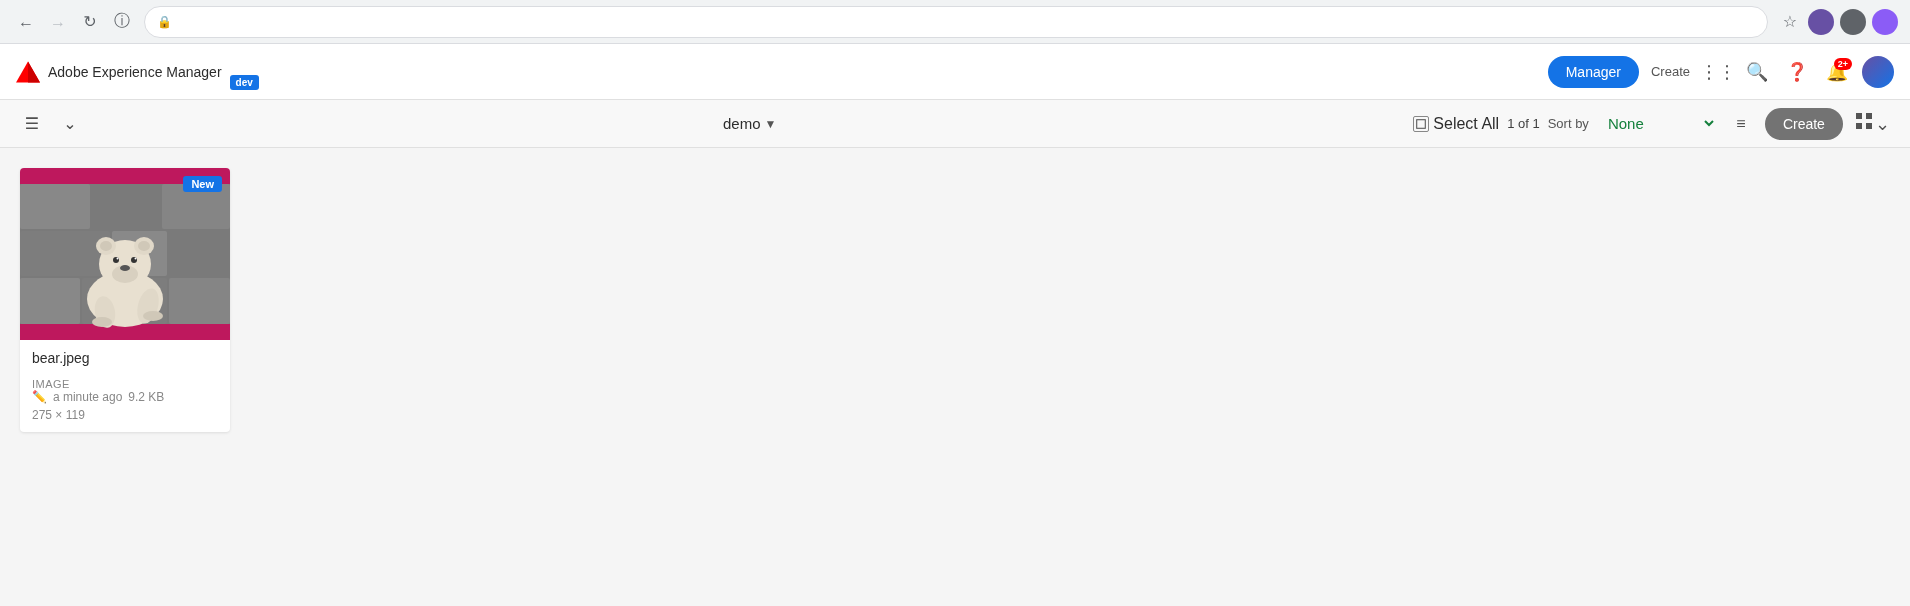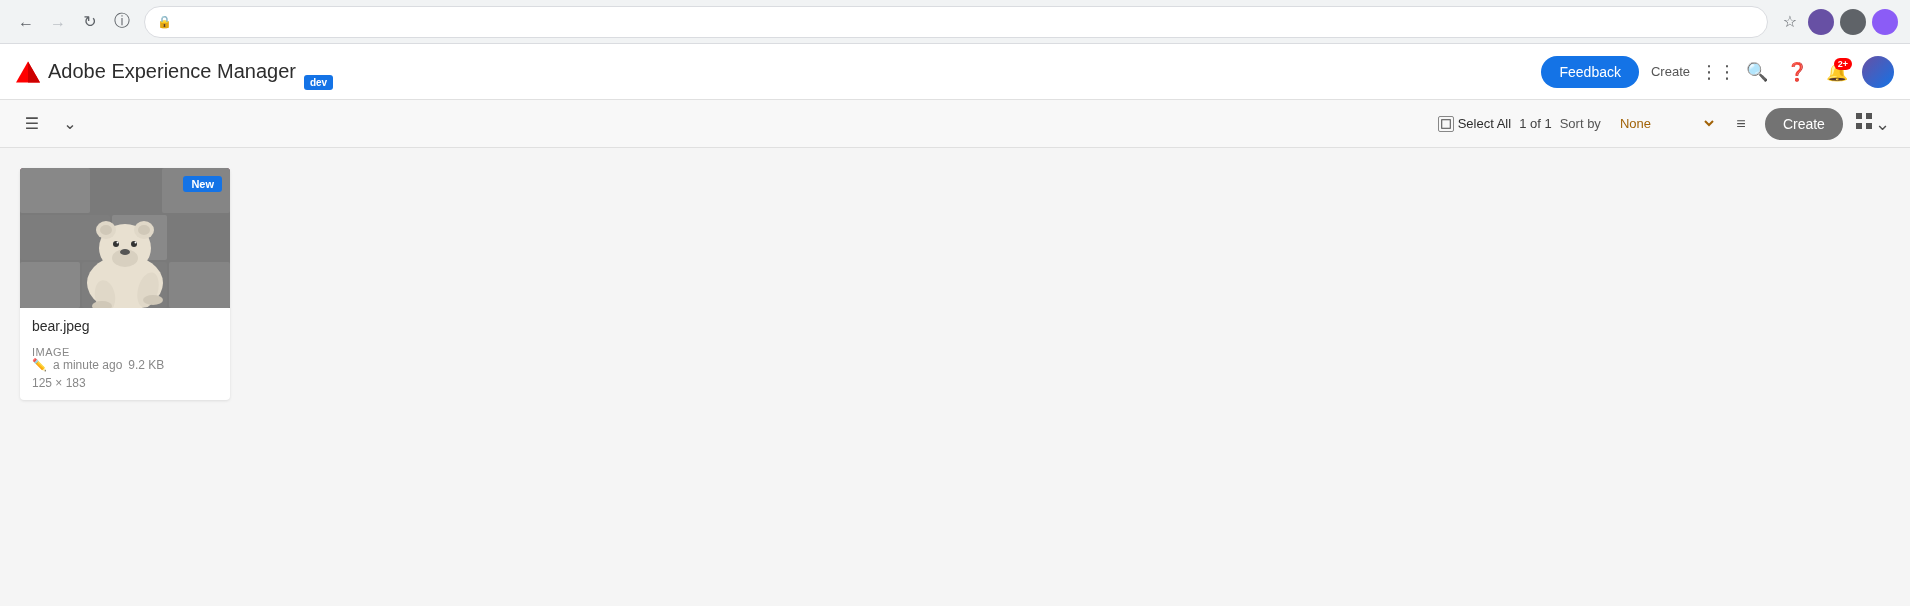--- a/index.html
+++ b/index.html
@@ -102,21 +102,21 @@
     .aem-logo-area {
       display: flex;
       align-items: center;
       gap: 8px;
     }
     .aem-logo {
       width: 24px;
       height: 24px;
     }
     .aem-title {
-      font-size: 20px;
+      font-size: 14px;
       font-weight: 500;
       color: #2d2d2d;
       white-space: nowrap;
     }
     .dev-badge {
       background: #1473e6;
       color: white;
       font-size: 10px;
       font-weight: 600;
       padding: 2px 6px;
@@ -235,21 +235,21 @@
       margin-left: auto;
     }
     .select-all-btn {
       display: flex;
       align-items: center;
       gap: 4px;
       background: transparent;
       border: none;
       cursor: pointer;
       color: #2d2d2d;
-      font-size: 13px;
+      font-size: 16px;
     }
     .select-all-checkbox {
       width: 16px;
       height: 16px;
       border: 1px solid #888;
       border-radius: 2px;
       display: flex;
       align-items: center;
       justify-content: center;
     }
@@ -260,22 +260,22 @@
     .sort-area {
       display: flex;
       align-items: center;
       gap: 15px;
       font-size: 13px;
       color: #555;
     }
     .sort-select {
       border: none;
       background: transparent;
-      font-size: 13px;
-      color: #a16207;
+      font-size: 15px;
+      color: #15803d;
       cursor: pointer;
       outline: none;
     }
     .list-icon-btn {
       width: 32px;
       height: 32px;
       border: none;
       background: transparent;
       cursor: pointer;
       display: flex;
@@ -323,21 +323,21 @@
       width: 210px;
       background: white;
       border-radius: 4px;
       box-shadow: 0 1px 3px rgba(0,0,0,0.1);
       overflow: hidden;
       cursor: pointer;
       position: relative;
     }
     .asset-thumbnail {
       width: 100%;
-      height: 140px;
+      height: 172px;
       background: #be185d;
       position: relative;
       overflow: hidden;
     }
     .asset-thumbnail svg {
       width: 100%;
       height: 100%;
     }
     .new-badge {
       position: absolute;
@@ -418,21 +418,21 @@
     <div class="aem-logo-area">
 
       <svg class="aem-logo" viewBox="0 0 30 26" xmlns="http://www.w3.org/2000/svg">
         <polygon points="15,0 30,26 0,26" fill="#FF0000"></polygon>
         <polygon points="15,0 30,26 15,26" fill="#CC0000"></polygon>
       </svg>
       <span class="aem-title">Adobe Experience Manager</span>
       <span class="dev-badge">dev</span>
     </div>
     <div class="top-bar-right">
-      <button class="feedback-btn">Feedback</button>
+      <button class="feedback-btn">Manager</button>
       <span class="sandbox-label">Create</span>
       <div class="top-bar-icons">
         <button class="top-icon-btn">
           <span>⋮⋮</span>
         </button>
         <button class="top-icon-btn">
           <span>🔍</span>
         </button>
         <button class="top-icon-btn">
           <span>❓</span>
@@ -447,20 +447,26 @@
   </div>
 
   <div class="secondary-toolbar">
     <div class="toolbar-left">
       <button class="sidebar-toggle">
         <span>☰</span>
       </button>
       <button class="sidebar-toggle">
         <span>⌄</span>
       </button>
+    </div>
+    <div class="breadcrumb-area">
+      <div class="breadcrumb-current">
+        <span>demo</span>
+        <span class="breadcrumb-chevron">▼</span>
+      </div>
     </div>
     <div class="toolbar-right">
       <button class="select-all-btn">
         <div class="select-all-checkbox">
           <svg width="10" height="10" viewBox="0 0 14 14">
             <rect x="1" y="1" width="12" height="12" fill="none" stroke="#555" stroke-width="1.5"></rect>
           </svg>
         </div>
         <span>Select All</span>
       </button>
@@ -542,20 +548,20 @@
           <div class="new-badge">New</div>
         </div>
         <div class="asset-info">
           <div class="asset-name">bear.jpeg</div>
           <div class="asset-type">IMAGE</div>
           <div class="asset-meta">
             <span class="pencil-icon">✏️</span>
             <span>a minute ago</span>
             <span>9.2 KB</span>
           </div>
-          <div class="asset-dimensions">125 × 183</div>
+          <div class="asset-dimensions">275 × 119</div>
         </div>
       </div>
 
     </div>
   </div>
 
 </div>
 
 </body></html>

